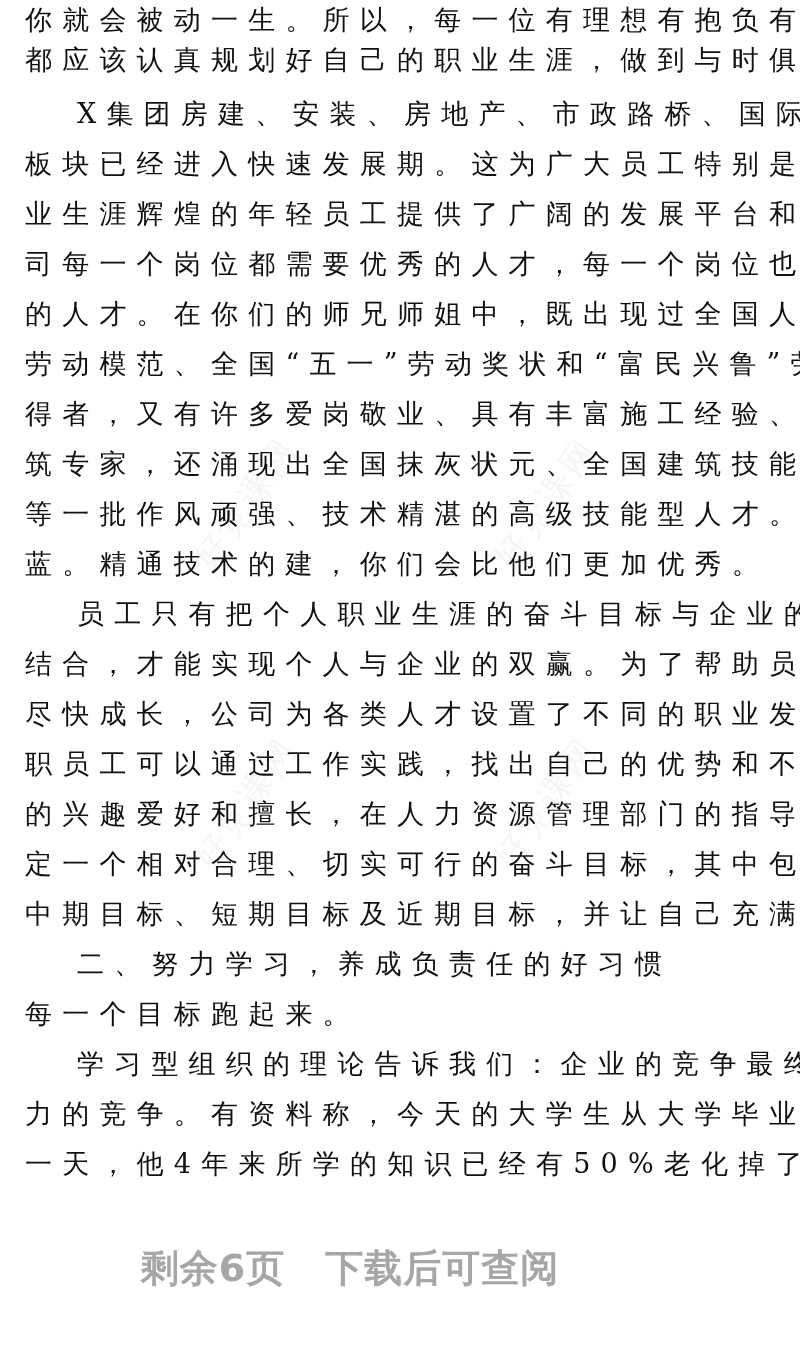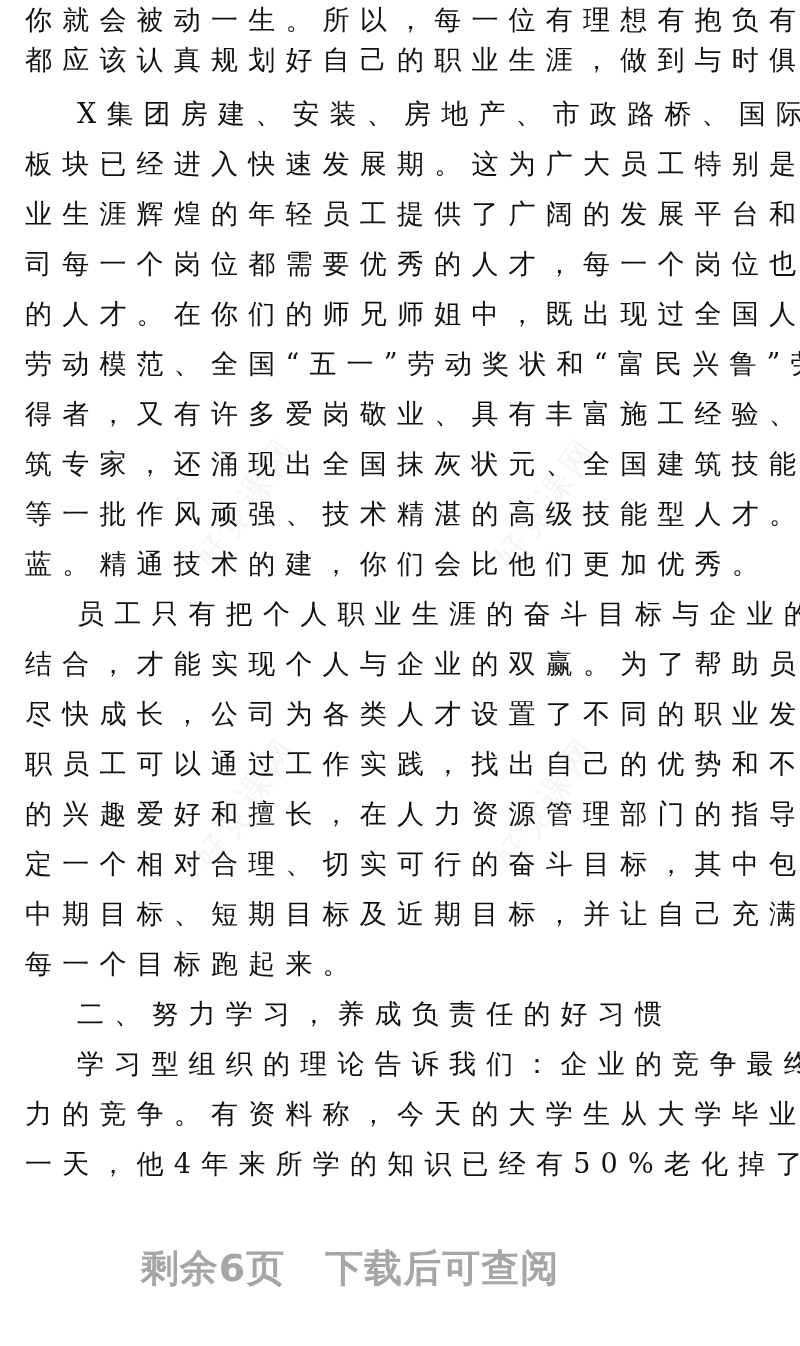--- a/index.html
+++ b/index.html
@@ -83,22 +83,22 @@
   <div class="line" style="margin-top:10px;">筑专家，还涌现出全国抹灰状元、全国建筑技能大赛冠、亚军</div>
   <div class="line" style="margin-top:10px;">等一批作风顽强、技术精湛的高级技能型人才。青出于蓝胜于</div>
   <div class="line" style="margin-top:10px;">蓝。精通技术的建，你们会比他们更加优秀。</div>
   <div class="line indent" style="margin-top:10px;">员工只有把个人职业生涯的奋斗目标与企业的发展需求相</div>
   <div class="line" style="margin-top:10px;">结合，才能实现个人与企业的双赢。为了帮助员工开发潜能，</div>
   <div class="line" style="margin-top:10px;">尽快成长，公司为各类人才设置了不同的职业发展通道。新入</div>
   <div class="line" style="margin-top:10px;">职员工可以通过工作实践，找出自己的优势和不足，根据自己</div>
   <div class="line" style="margin-top:10px;">的兴趣爱好和擅长，在人力资源管理部门的指导下，为自己制</div>
   <div class="line" style="margin-top:10px;">定一个相对合理、切实可行的奋斗目标，其中包括长期目标、</div>
   <div class="line" style="margin-top:10px;">中期目标、短期目标及近期目标，并让自己充满激情地为实现</div>
+  <div class="line heading" style="margin-top:10px;">二、努力学习，养成负责任的好习惯</div>
   <div class="line" style="margin-top:10px;">每一个目标跑起来。</div>
-  <div class="line heading" style="margin-top:10px;">二、努力学习，养成负责任的好习惯</div>
   <div class="line indent" style="margin-top:10px;">学习型组织的理论告诉我们：企业的竞争最终一定是学习</div>
   <div class="line" style="margin-top:10px;">力的竞争。有资料称，今天的大学生从大学毕业走出校门的那</div>
   <div class="line" style="margin-top:10px;">一天，他4年来所学的知识已经有50%老化掉了。要使自己尽快</div>
 </div>
 
 <div class="remaining">
   <span>剩余6页</span><span class="gap"></span><span>下载后可查阅</span>
 </div>
 
 </body></html>

